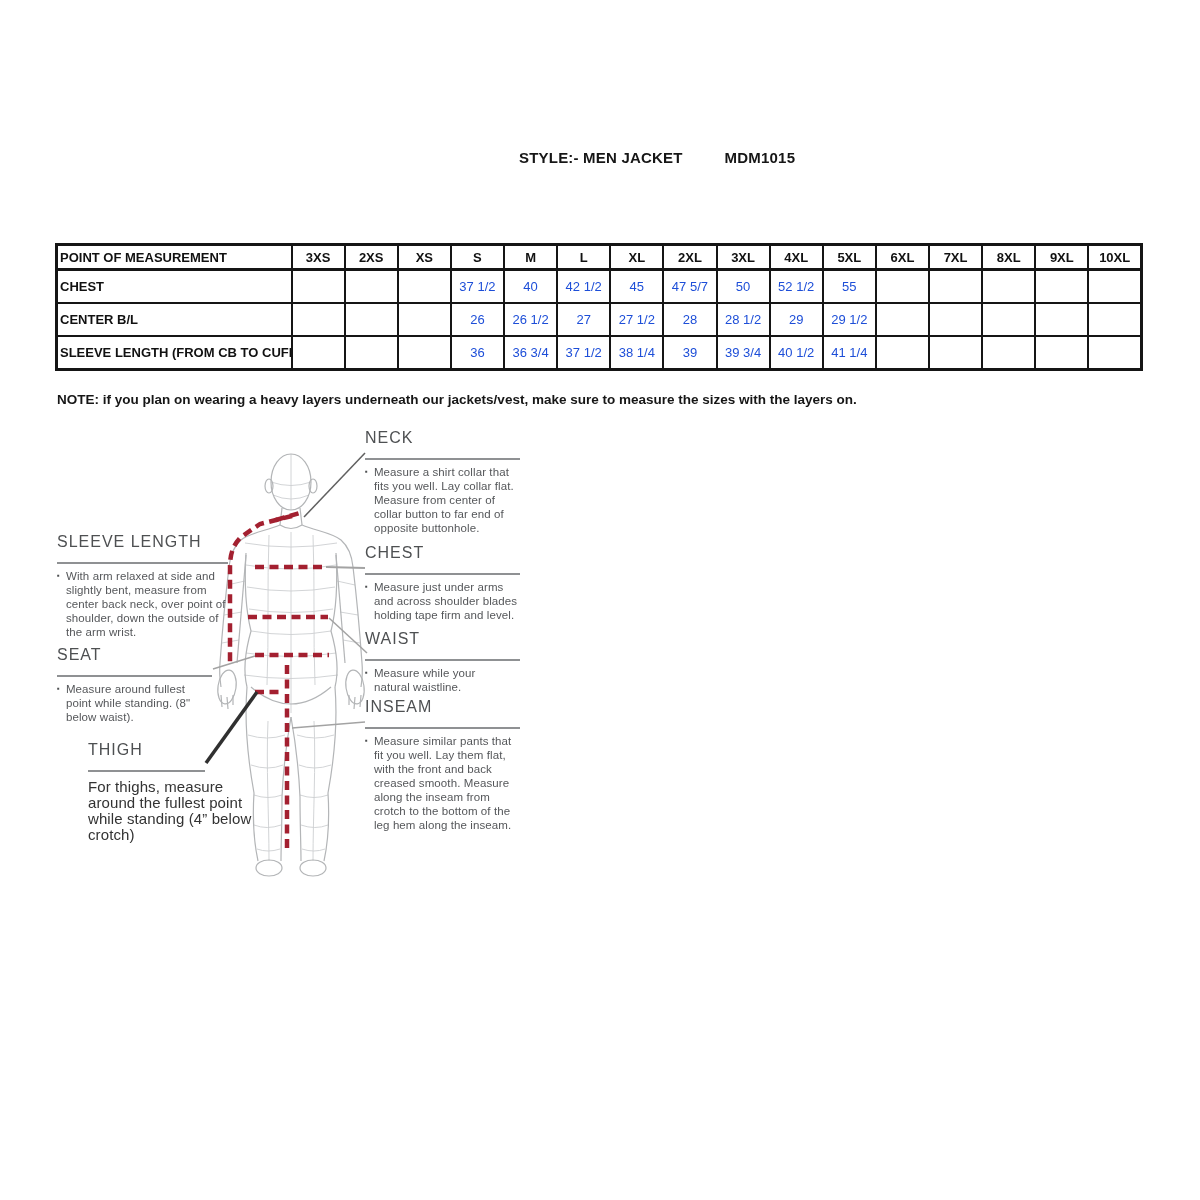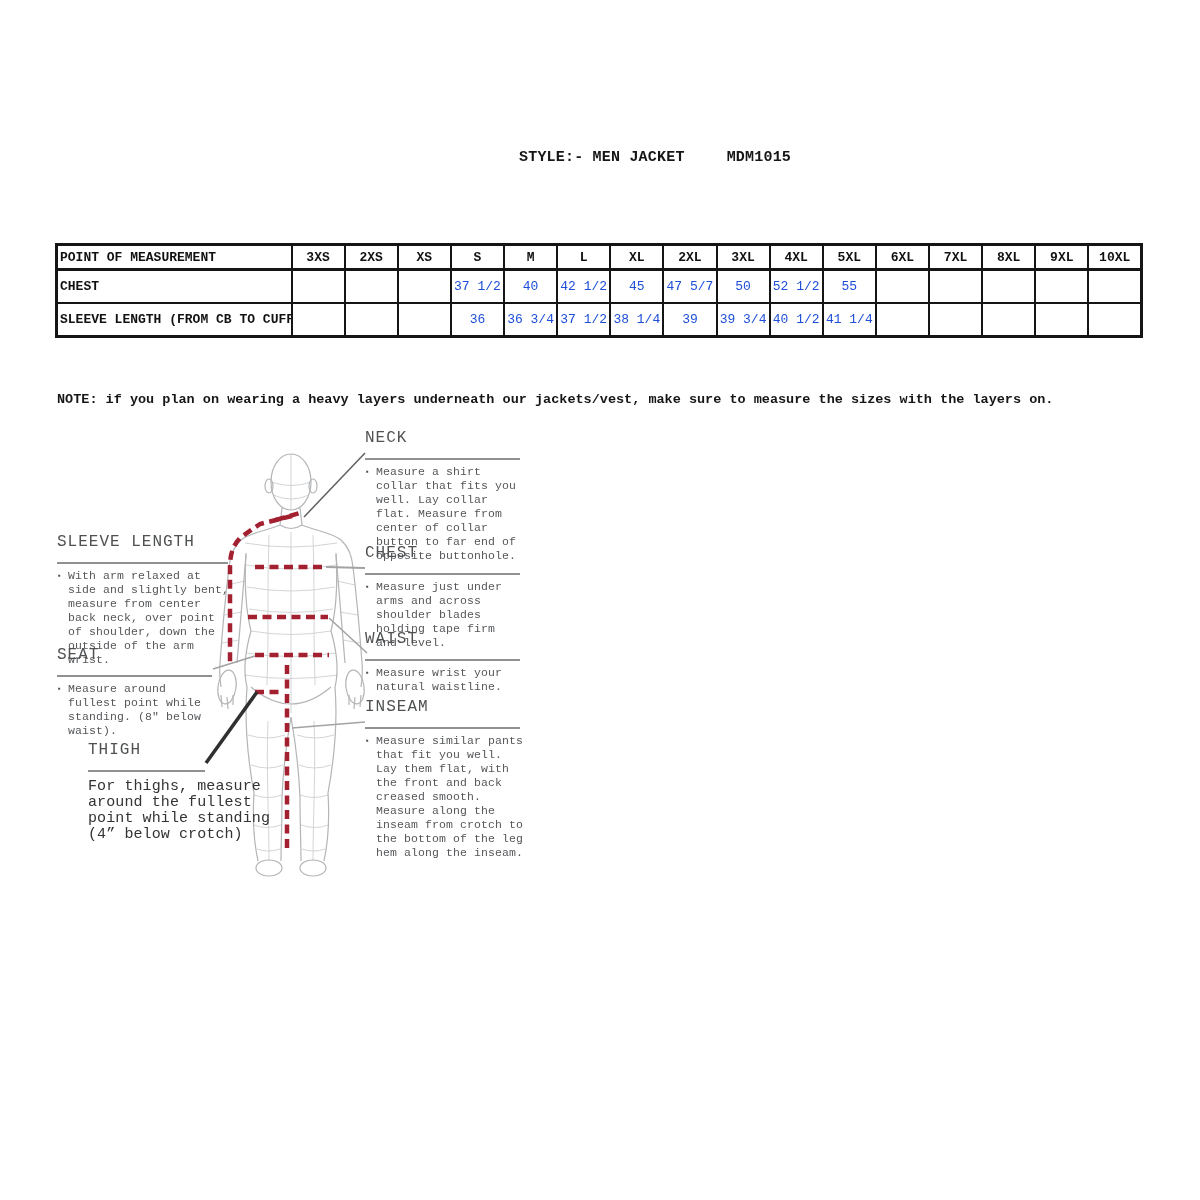--- a/index.html
+++ b/index.html
@@ -1,17 +1,17 @@
 <!DOCTYPE html>
 <html><head>
 <meta charset="utf-8">
 <style>
   html,body{margin:0;padding:0;background:#fff;}
   .page{position:relative;width:1200px;height:1200px;background:#ffffff;overflow:hidden;
-        font-family:Liberation Mono, monospace;color:#111;}
+        font-family:Liberation Sans, sans-serif;color:#111;}
   
   .title-row{position:absolute;left:519px;top:149px;display:flex;gap:42px;
              font-size:15px;font-weight:bold;letter-spacing:.2px;color:#161616;}
   
   .size-table{position:absolute;left:55px;top:243px;width:1088px;border-collapse:collapse;
               table-layout:fixed;border:3px solid #151515;}
   .size-table th,.size-table td{border:2px solid #151515;font-size:13px;text-align:center;
               padding:0 2px;overflow:hidden;white-space:nowrap;}
   .size-table thead th{height:22px;font-weight:bold;border-bottom:3px solid #151515;}
   .size-table tbody td{height:31px;font-weight:normal;color:#1d4ed8;}
@@ -87,20 +87,39 @@
           <td></td>
           <td></td>
           <td>37 1/2</td>
           <td>40</td>
           <td>42 1/2</td>
           <td>45</td>
           <td>47 5/7</td>
           <td>50</td>
           <td>52 1/2</td>
           <td>55</td>
+          <td></td>
+          <td></td>
+          <td></td>
+          <td></td>
+          <td></td>
+        </tr>
+        <tr>
+          <td class="row-label">CENTER B/L</td>
+          <td></td>
+          <td></td>
+          <td></td>
+          <td>26</td>
+          <td>26 1/2</td>
+          <td>27</td>
+          <td>27 1/2</td>
+          <td>28</td>
+          <td>28 1/2</td>
+          <td>29</td>
+          <td>29 1/2</td>
           <td></td>
           <td></td>
           <td></td>
           <td></td>
           <td></td>
         </tr>
         <tr>
           <td class="row-label">SLEEVE LENGTH (FROM CB TO CUFF)</td>
           <td></td>
           <td></td>
@@ -223,21 +242,21 @@
       <div class="guide-text" style="width:156px">
         <span class="bullet">▪</span>
         <span>Measure just under arms and across shoulder blades holding tape firm and level.</span>
       </div>
     </div>
 
     <div class="guide-block" style="left:310px;top:204px;width:160px">
       <div class="guide-heading" style="width:155px">WAIST</div>
       <div class="guide-text" style="width:140px">
         <span class="bullet">▪</span>
-        <span>Measure wrist your natural waistline.</span>
+        <span>Measure while your natural waistline.</span>
       </div>
     </div>
 
     <div class="guide-block" style="left:310px;top:272px;width:162px">
       <div class="guide-heading" style="width:155px">INSEAM</div>
       <div class="guide-text" style="width:158px">
         <span class="bullet">▪</span>
         <span>Measure similar pants that fit you well. Lay them flat, with the front and back creased smooth. Measure along the inseam from crotch to the bottom of the leg hem along the inseam.</span>
       </div>
     </div>

